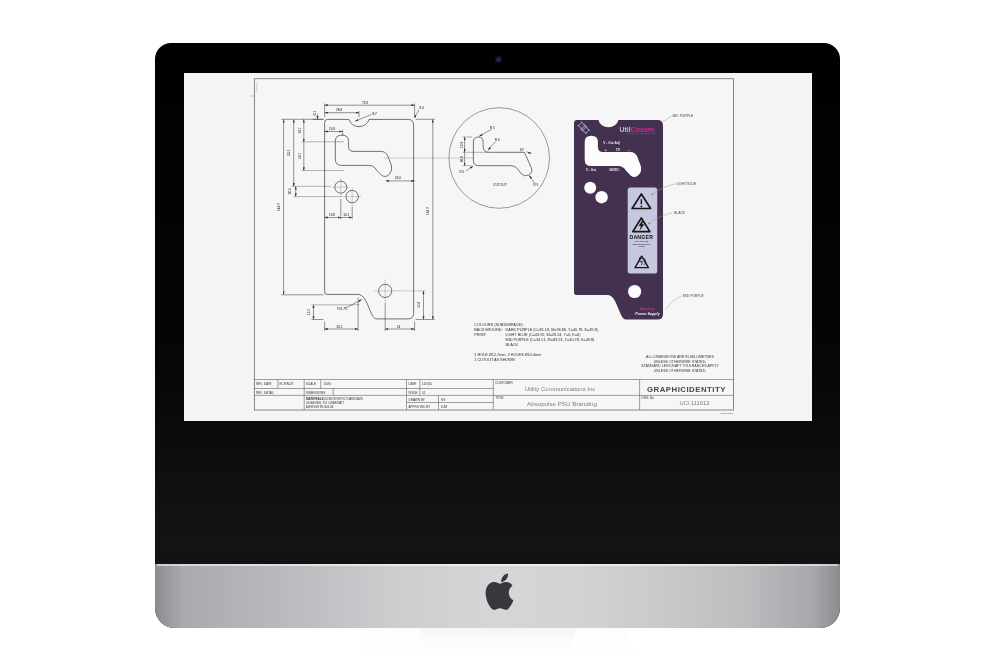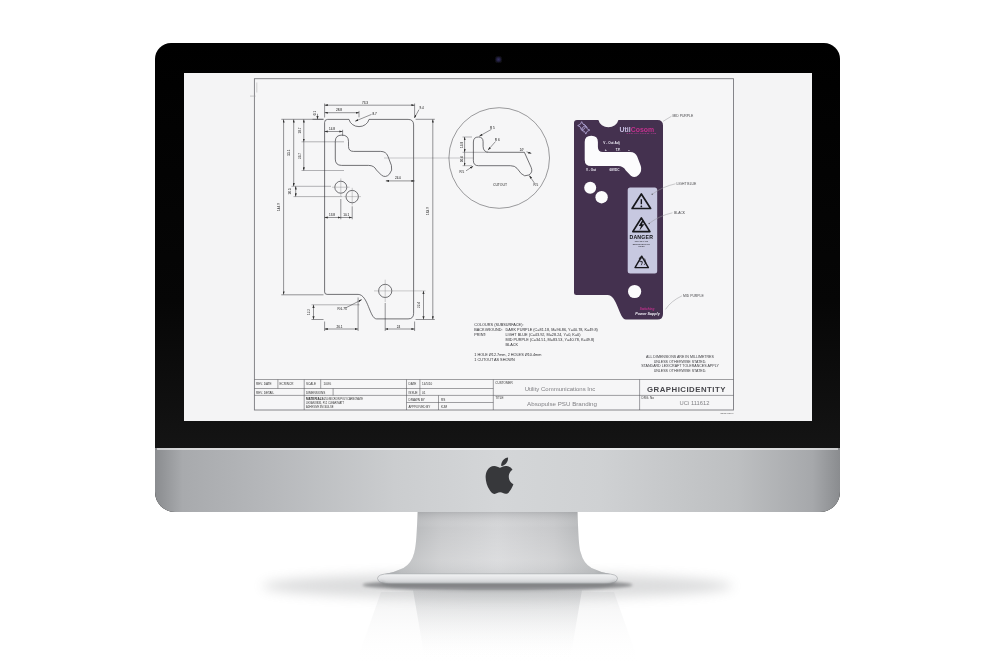--- a/index.html
+++ b/index.html
@@ -1,18 +1,18 @@
 <!DOCTYPE html>
 <html><head>
 <meta charset="utf-8">
 <style>
   html,body{margin:0;padding:0;}
   body{width:1000px;height:667px;background:#ffffff;overflow:hidden;position:relative;
        font-family:"Liberation Sans", sans-serif;}
-  #monitor{position:absolute;left:155px;top:43px;width:684.5px;height:469px;
+  #monitor{position:absolute;left:155px;top:43px;width:684.5px;height:585px;
     background:linear-gradient(180deg,#000 0%,#060606 55%,#141414 86%,#0a0a0a 100%);
     border-radius:16px 16px 20px 20px;}
   #chin{position:absolute;left:0;bottom:0;width:100%;height:64px;
     background:linear-gradient(90deg,#8a8c8f 0%,#a8aaad 4%,#b4b6b9 15%,#cbcdcf 35%,#d4d6d8 50%,#cfd1d3 65%,#bdbfc1 85%,#a6a8ab 96%,#8a8c8f 100%);
     border-radius:0 0 20px 20px;}
   #chin::before{content:"";position:absolute;left:2px;top:0;right:2px;height:1.5px;
     background:rgba(255,255,255,0.55);}
   #screen{position:absolute;left:29px;top:30px;width:628px;height:348px;background:#f4f4f5;}
   #camera{position:absolute;left:339.5px;top:12.5px;width:7px;height:7px;border-radius:50%;
     background:radial-gradient(circle at 50% 50%,#322e60 0%,#262345 30%,#16152a 52%,#0c0c12 66%,#28282b 82%,#0a0a0c 100%);}

